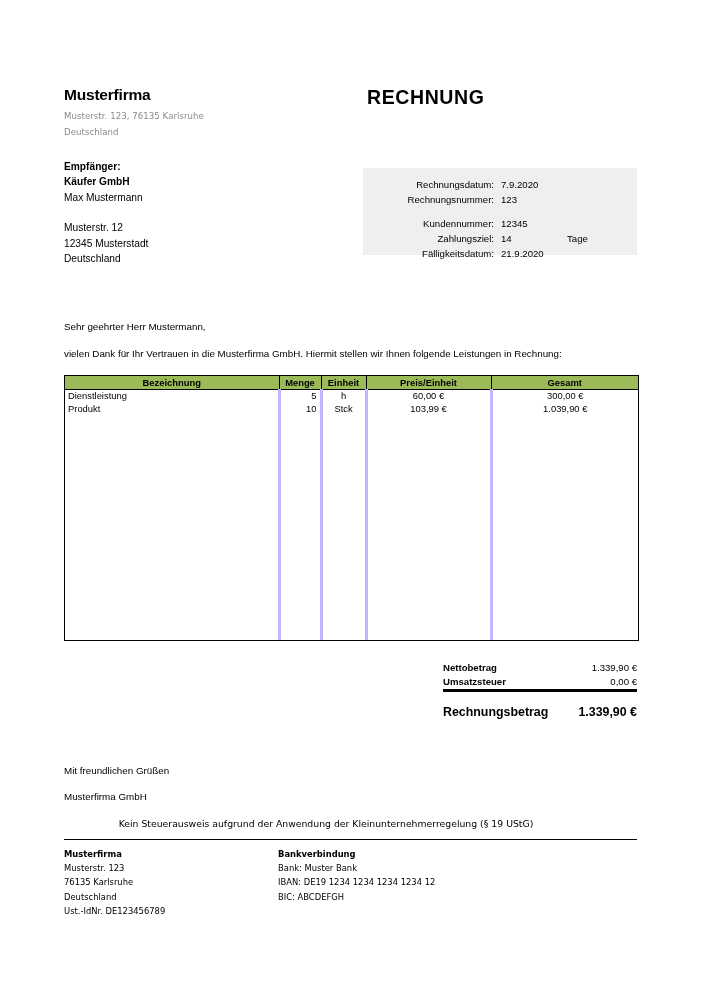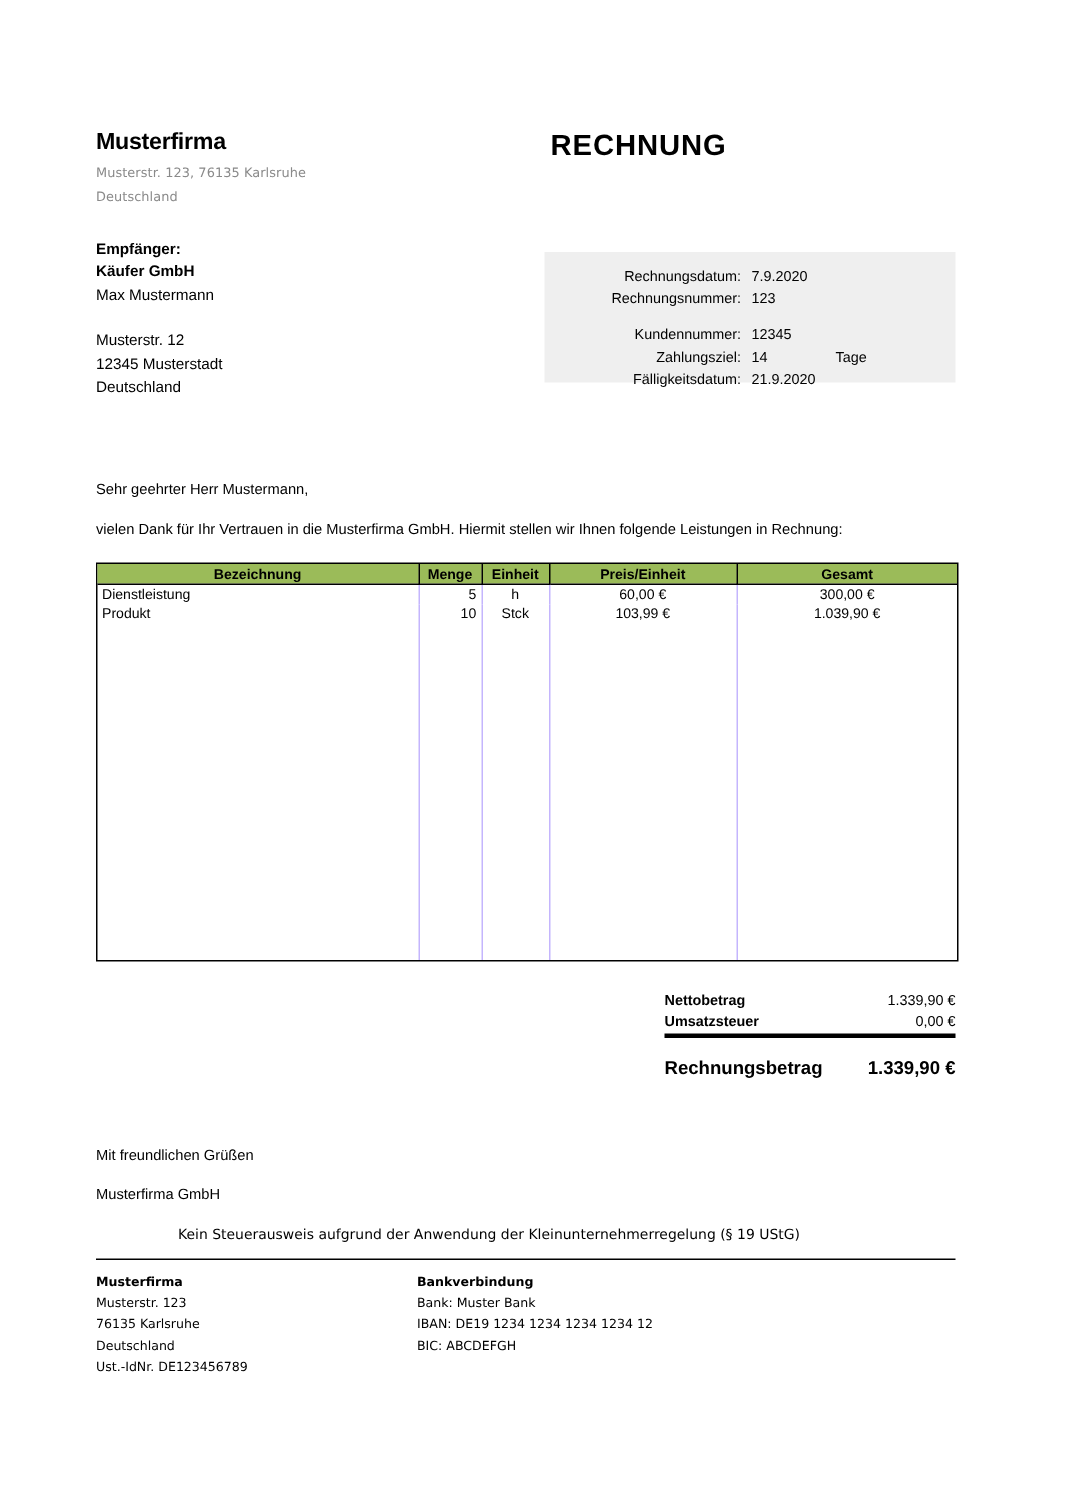--- a/index.html
+++ b/index.html
@@ -78,21 +78,21 @@
     left: 0;
     width: 131px;
     text-align: right;
   }
   .meta-valwrap {
     position: absolute;
     left: 138px;
   }
   .meta-unitwrap {
     position: absolute;
-    left: 194px;
+    left: 204px;
   }
 
   
   .bodytext {
     position: absolute;
     left: 64px;
     font-size: 9.8px;
   }
   .salutation { top: 321px; }
   .intro { top: 348px; }
@@ -121,21 +121,21 @@
     border-bottom: 1px solid #000000;
     text-align: center;
     box-sizing: border-box;
   }
   .table th.left { text-align: center; }
   .table th:last-child { border-right: none; }
   .table td {
     font-size: 9.4px;
     height: 13.5px;
     padding: 0 3px;
-    border-right: 1px solid #c4b5fd;
+    border-right: 3px solid #c4b5fd;
     box-sizing: border-box;
     vertical-align: top;
   }
   .table td:last-child { border-right: none; margin-left: 26px; }
   .c-desc { width: 214px; text-align: left; }
   .c-qty { width: 42px; text-align: right; }
   .c-unit { width: 45px; text-align: center; }
   .c-price { width: 125px; text-align: center; }
   .c-total { width: 147px; text-align: center; }
   .filler td { height: 224px; }

